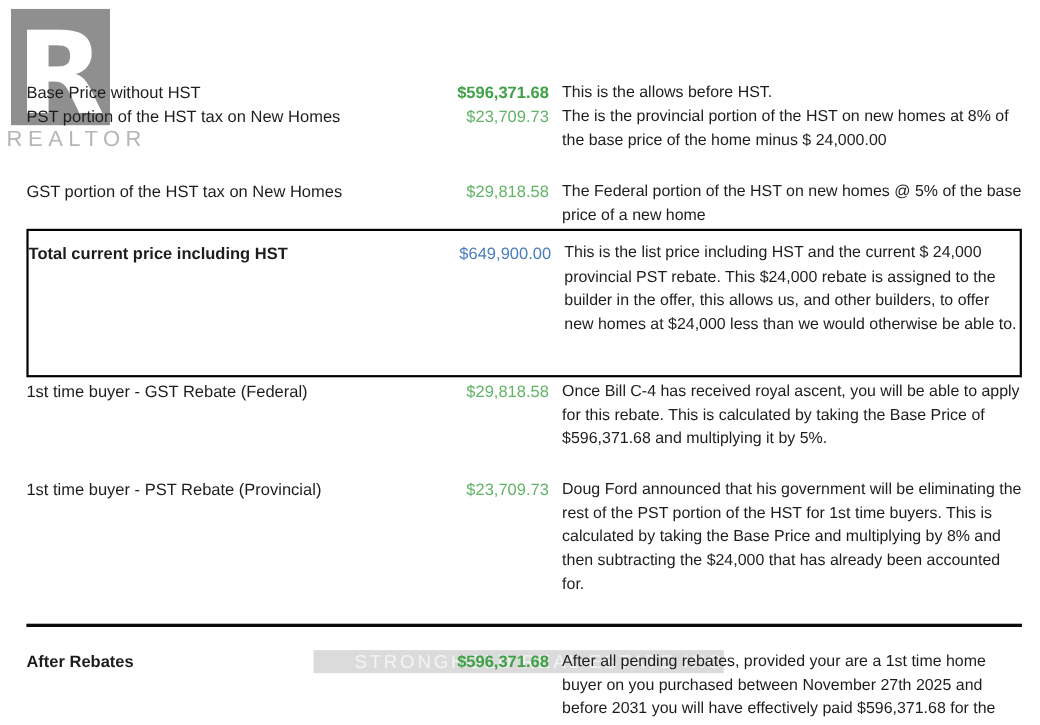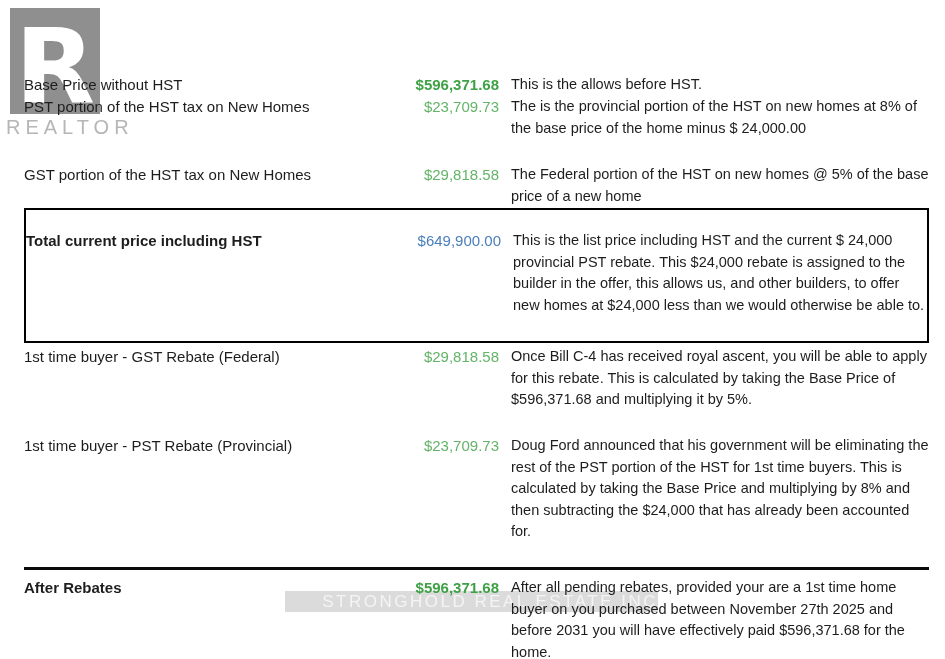--- a/index.html
+++ b/index.html
@@ -43,24 +43,24 @@
   .label{color:var(--text);}
   .value{text-align:right;white-space:nowrap;}
   .desc{font-size:14.5px;color:var(--text);}
   .bold{font-weight:bold;}
   .v-green-bold{color:var(--green-bold);font-weight:bold;}
   .v-green{color:var(--green);}
   .v-blue-bold{color:var(--blue);font-weight:normal;}
   .r1{height:22px;}
   .r2{height:68px;}
   .r3{height:44px;}
-  .r4{height:135px;border:2px solid #000;padding-top:20px;}
+  .r4{height:135px;border:2px solid #000;padding-top:10px;}
   .r5{height:89px;padding-top:3px;}
   .r6{height:135px;padding-top:3px;}
-  .r7{height:92px;border-top:3px solid #0a0a0a;padding-top:7px;}
+  .r7{height:92px;border-top:3px solid #0a0a0a;padding-top:21px;}
 </style>
 </head>
 <body>
 
 <div class="page">
 
   <div class="logo">
     <svg width="90" height="106" viewBox="0 0 90 106">
       <rect x="0" y="0" width="90" height="106" fill="#8f8f8f"></rect>
       <text x="45" y="95" text-anchor="middle" font-family="DejaVu Sans, sans-serif" font-size="104" font-weight="bold" fill="#ffffff">R</text>

